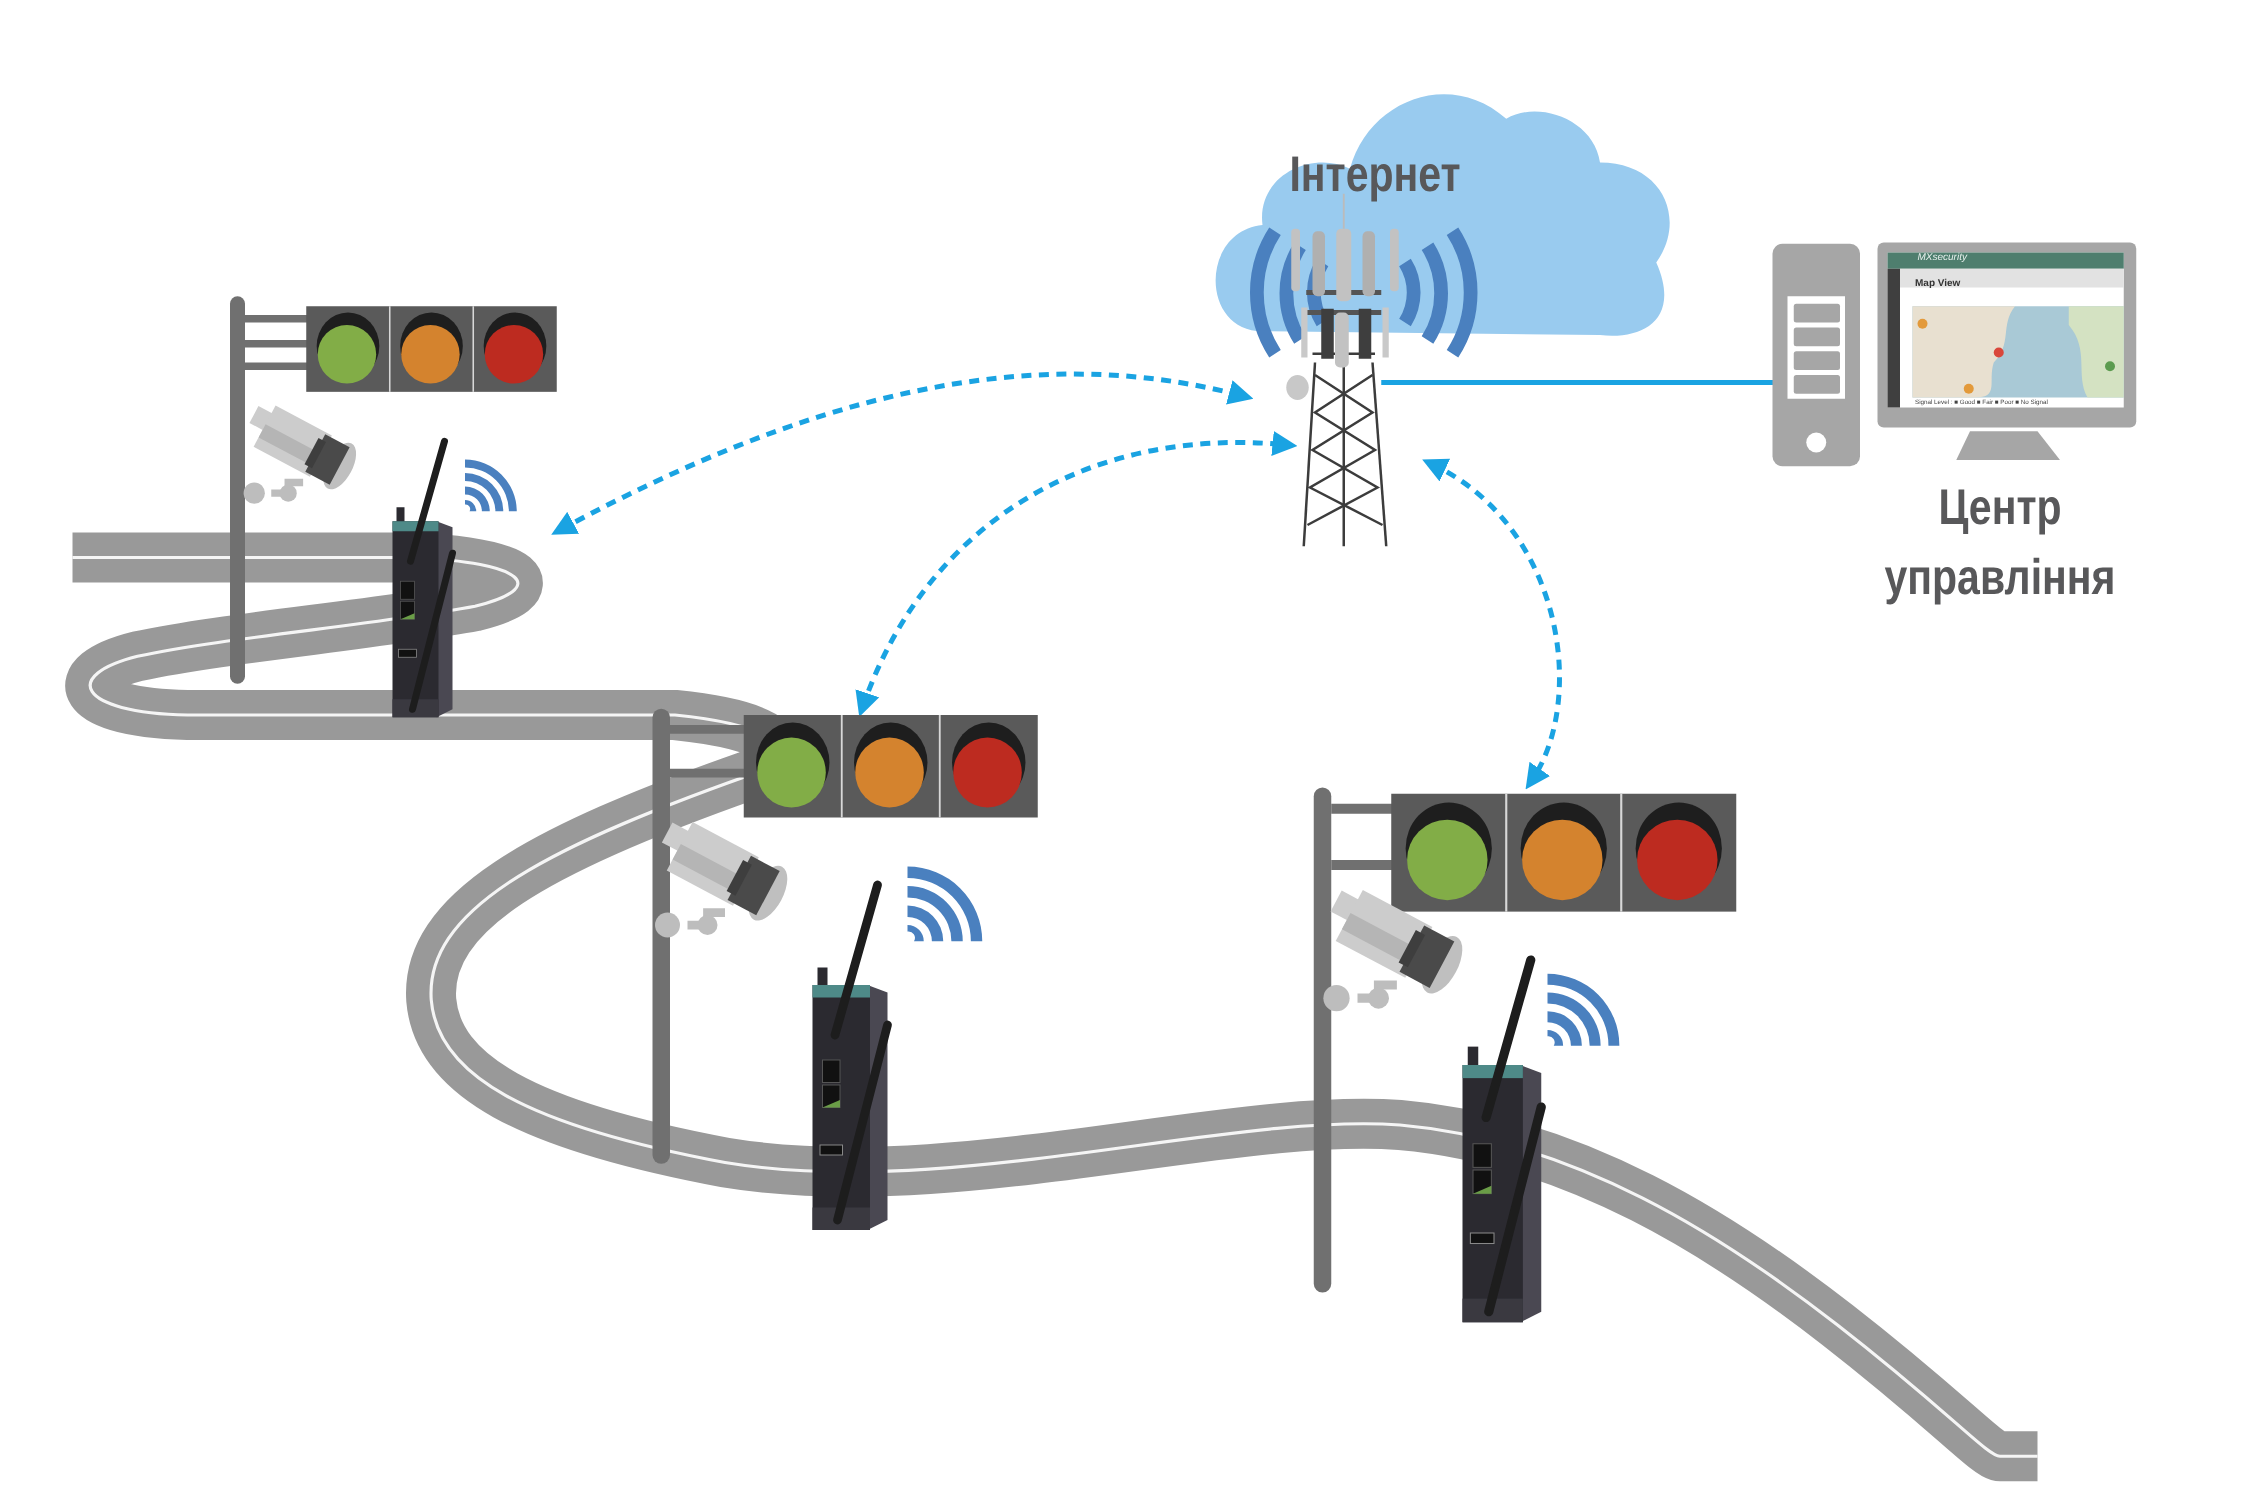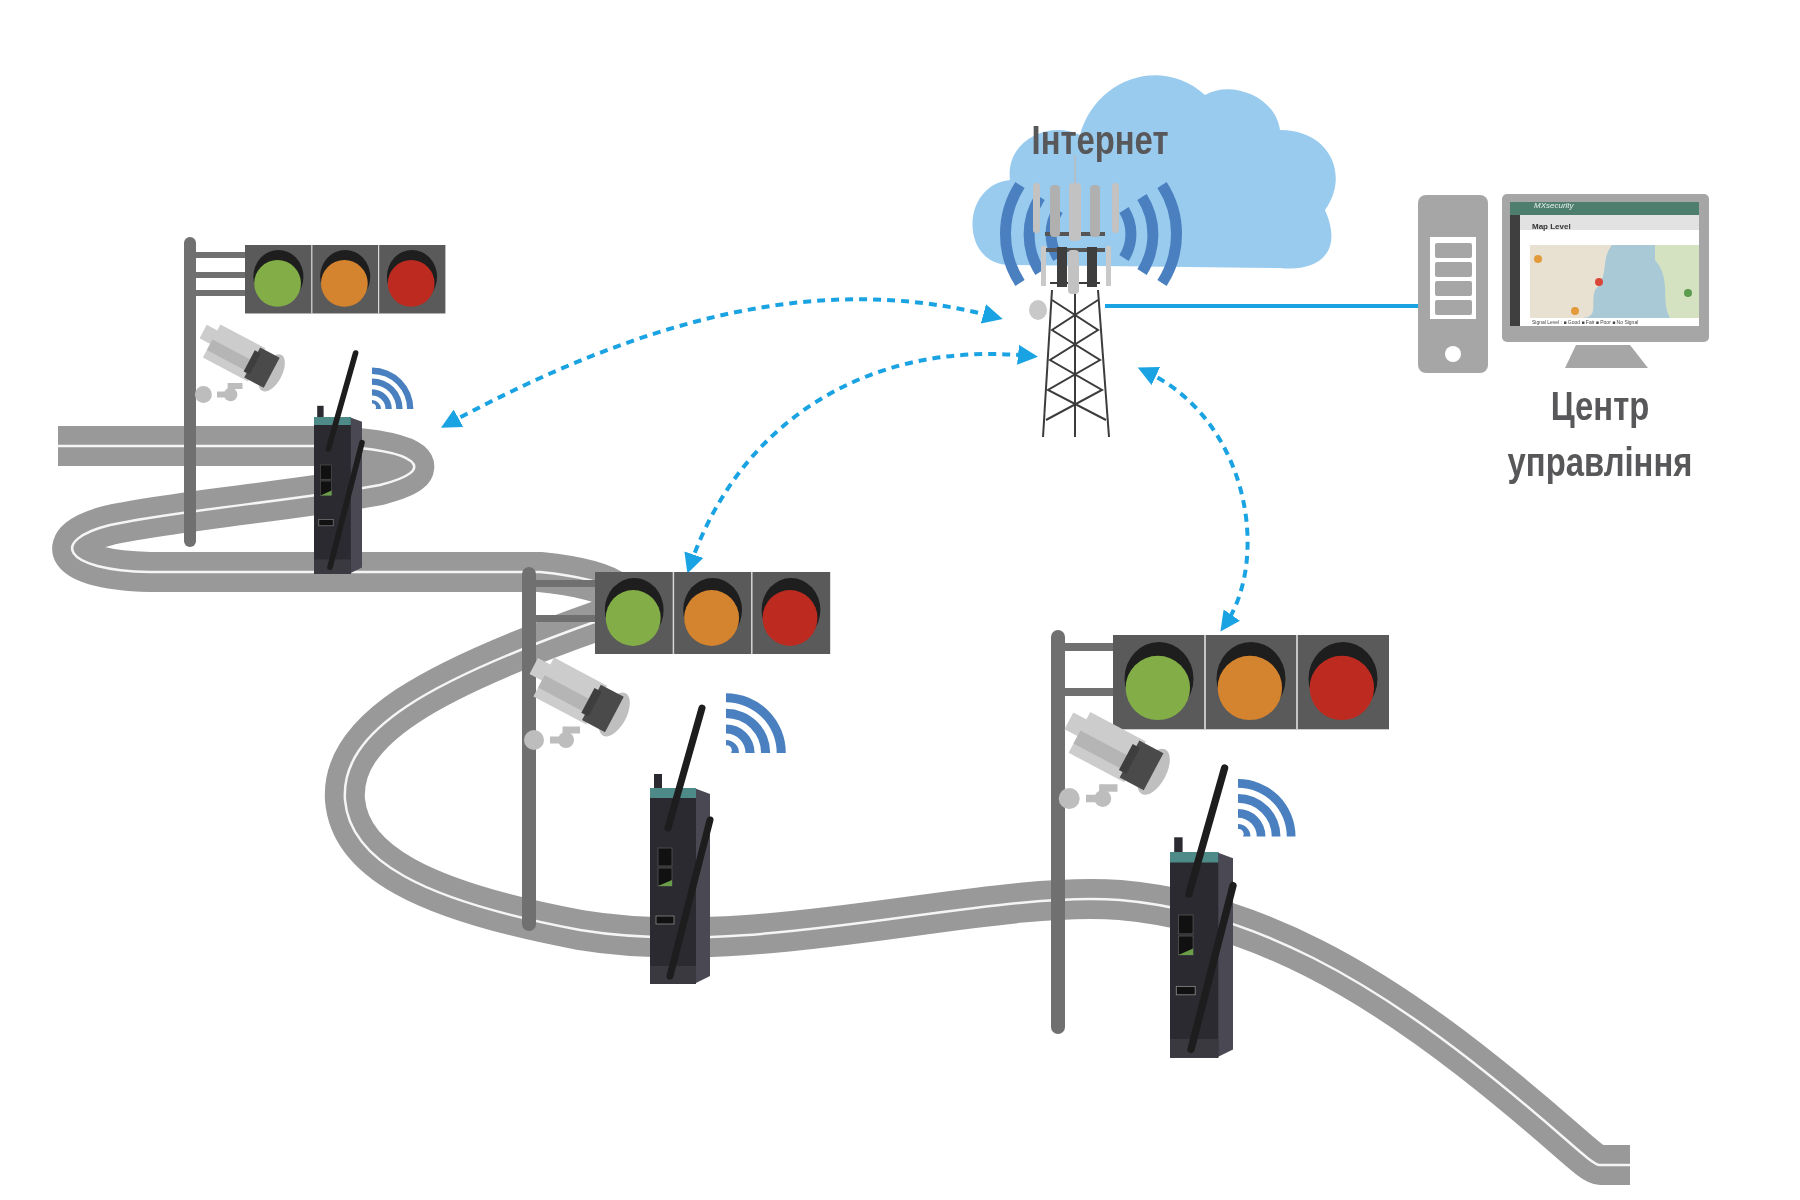--- a/index.html
+++ b/index.html
@@ -172,14 +172,14 @@
     <circle cx="1599" cy="282" r="4" fill="#d9473b"></circle>
     <circle cx="1575" cy="311" r="4" fill="#e39a3b"></circle>
     <circle cx="1688" cy="293" r="4" fill="#5b9b4f"></circle>
   </g>
 </svg>
 
 <div class="lbl" id="internet-label">Інтернет</div>
 <div class="lbl" id="center-label-1">Центр</div>
 <div class="lbl" id="center-label-2">управління</div>
 <div class="screen-text" id="app-title">MXsecurity</div>
-<div class="screen-text" id="screen-heading">Map Level</div>
+<div class="screen-text" id="screen-heading">Map View</div>
 <div class="screen-text" id="screen-legend">Signal Level : ■ Good ■ Fair ■ Poor ■ No Signal</div>
 
 </body></html>

